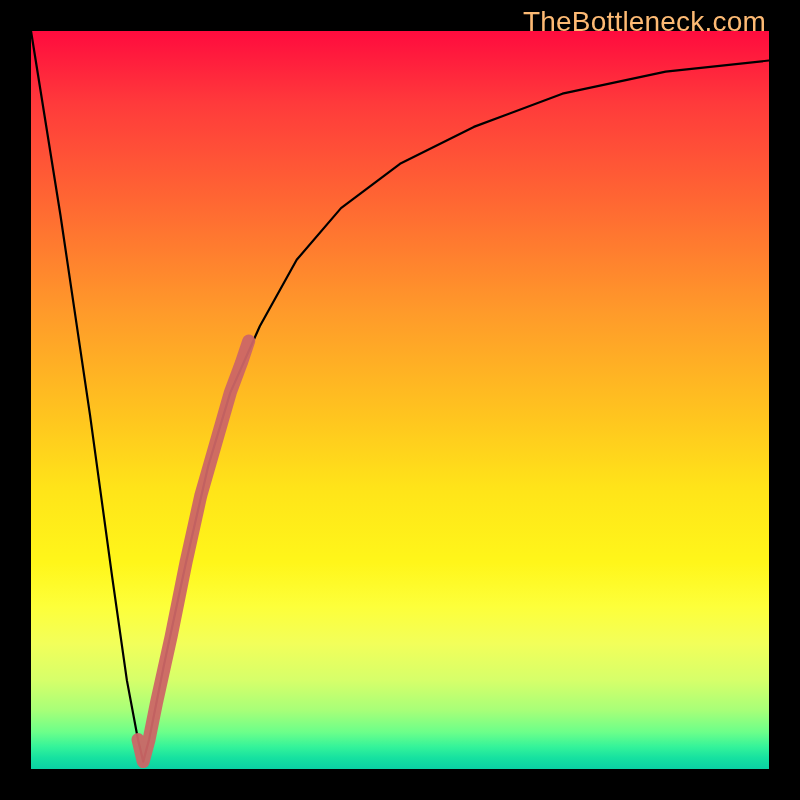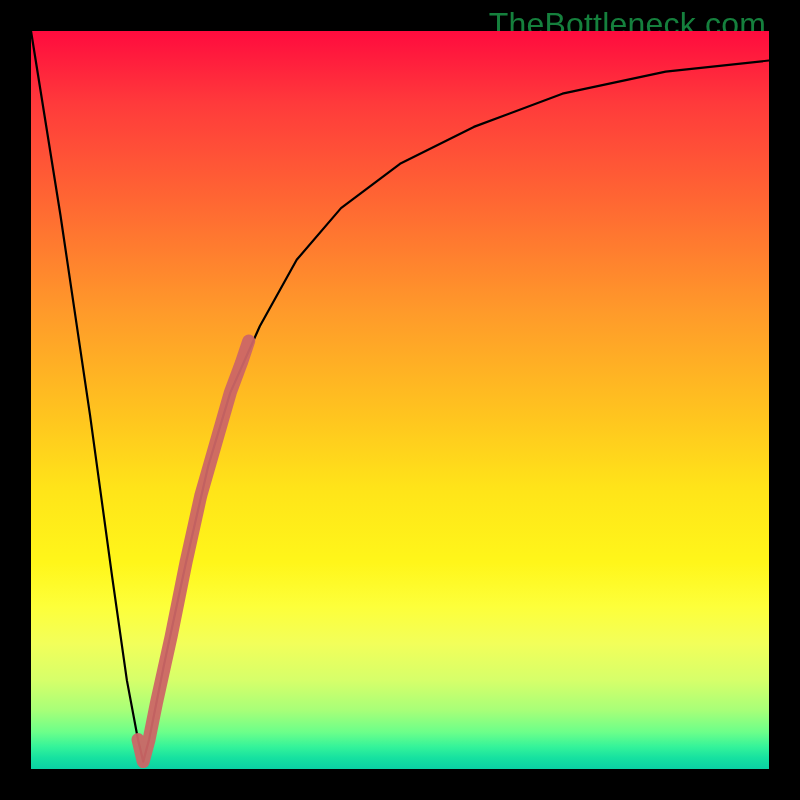--- a/index.html
+++ b/index.html
@@ -42,23 +42,23 @@
       #6cff8a 95%,
       #34f39a 97%,
       #16e1a0 98.5%,
       #0ad1a4 100%
     );
   }
   .watermark {
     position: absolute;
     top: 6px;
     right: 34px;
-    font-size: 32px;
+    font-size: 28px;
     font-weight: 400;
-    color: #15803d;
+    color: #fdba74;
     letter-spacing: 0.2px;
     user-select: none;
   }
   svg.curves {
     position: absolute;
     inset: 0;
     width: 738px;
     height: 738px;
     overflow: visible;
   }

